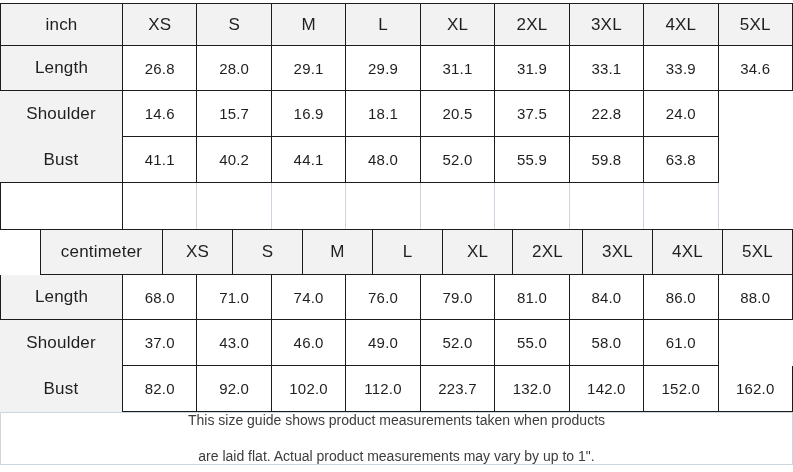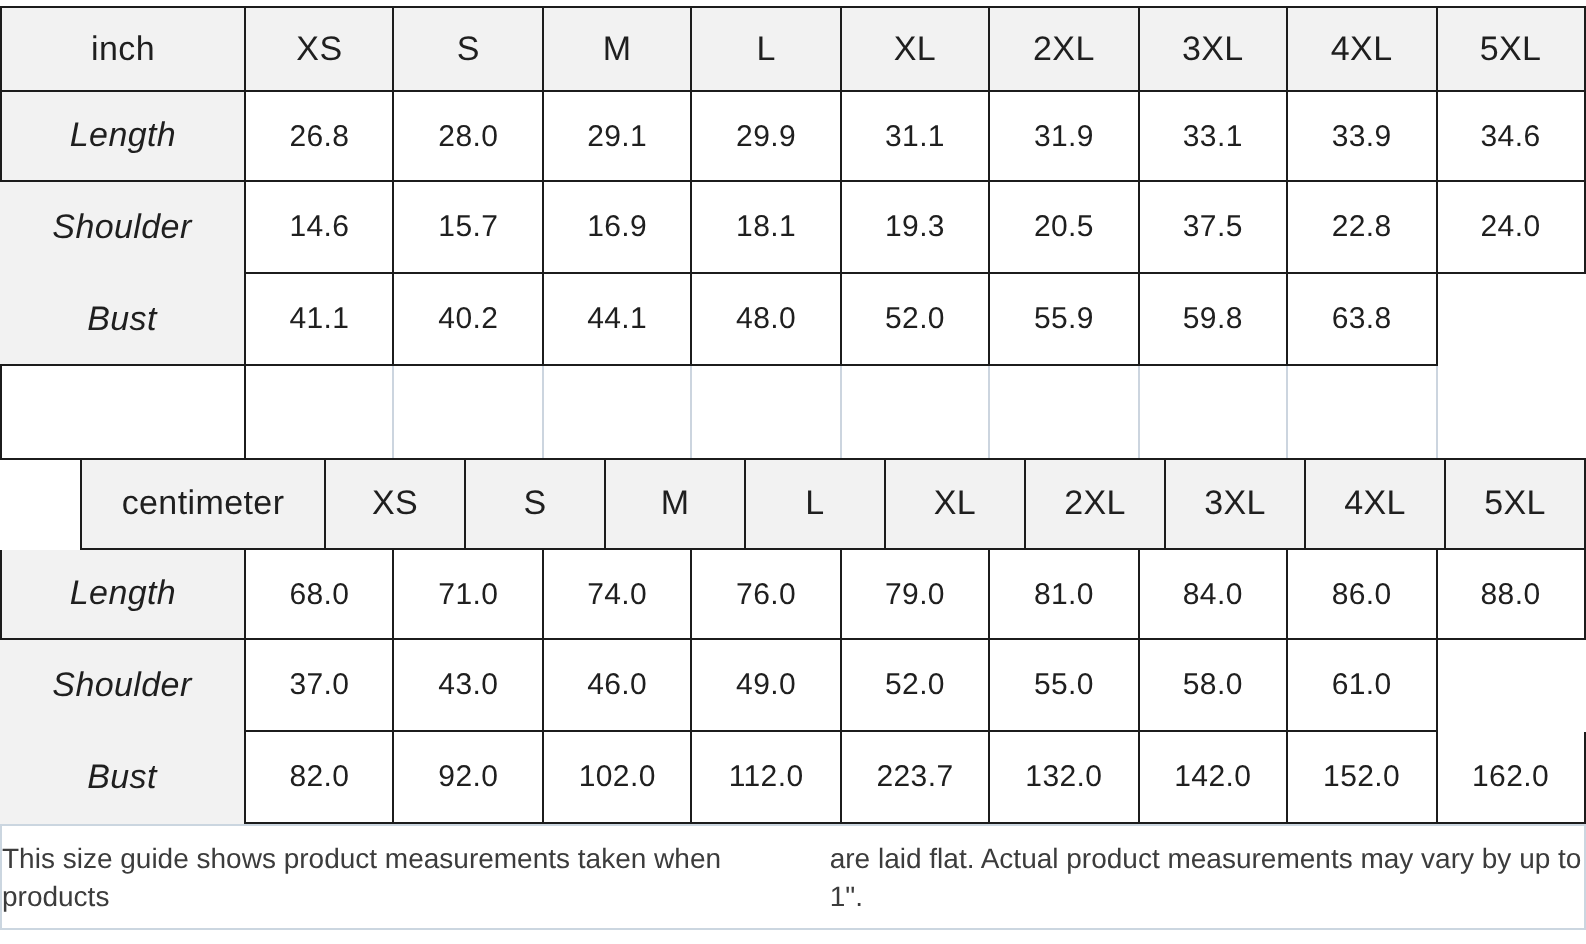--- a/index.html
+++ b/index.html
@@ -22,21 +22,21 @@
     display: flex; align-items: center; justify-content: center;
     border-right: 1px solid var(--dark_border, #1c1c1c);
     border-bottom: 1px solid var(--dark_border, #1c1c1c);
     background: var(--cell_bg, #fff);
     font-size: 15px;
     letter-spacing: 0.2px;
     white-space: nowrap;
   }
   .cell.first { border-left: 1px solid var(--dark_border, #1c1c1c); }
   .cell.head  { background: var(--header_bg, #f2f2f2); font-size: 17px; }
-  .cell.label { background: var(--label_bg, #f2f2f2); font-size: 17px; font-style: italic; }
+  .cell.label { background: var(--label_bg, #f2f2f2); font-size: 17px; }
   .cell.noleft   { border-left: none; }
   .cell.nobottom { border-bottom: none; }
   .spacer-row {
     display: grid;
     grid-template-columns: 123px repeat(9, 1fr);
     height: 46px;
   }
   .spacer-cell {
     box-sizing: border-box;
     border-right: 1px solid var(--light_border, #ccd5df);
@@ -44,27 +44,27 @@
   }
   .spacer-cell.sfirst {
     border-left: 1px solid var(--dark_border, #1c1c1c);
     border-right: 1px solid var(--dark_border, #1c1c1c);
   }
   .spacer-cell.slast { border-right: none; }
   .note-box {
     box-sizing: border-box;
     height: 53px;
     border: 1px solid var(--note_border, #cbd6e0);
-    display: flex; 
+    display: flex; flex-direction: column;
     align-items: center; justify-content: center;
     gap: 17px;
     font-size: 14px;
     color: var(--note_text, #3c3c3c);
     background: #fff;
-    text-align: left;
+    text-align: right;
   }
   .note-line { line-height: 19px; }
 </style>
 </head>
 <body>
 
 <div class="wrap">
   <div class="size-table">
       <div class="row" style="height: 42px;">
         <div class="cell head first">inch</div>
@@ -89,21 +89,20 @@
         <div class="cell val">33.1</div>
         <div class="cell val">33.9</div>
         <div class="cell val">34.6</div>
       </div>
       <div class="row" style="height: 46px;">
         <div class="cell label noleft nobottom">Shoulder</div>
         <div class="cell val">14.6</div>
         <div class="cell val">15.7</div>
         <div class="cell val">16.9</div>
         <div class="cell val">18.1</div>
-        <div class="cell val">19.3</div>
         <div class="cell val">20.5</div>
         <div class="cell val">37.5</div>
         <div class="cell val">22.8</div>
         <div class="cell val">24.0</div>
       </div>
       <div class="row" style="height: 46px;">
         <div class="cell label noleft">Bust</div>
         <div class="cell val">41.1</div>
         <div class="cell val">40.2</div>
         <div class="cell val">44.1</div>

